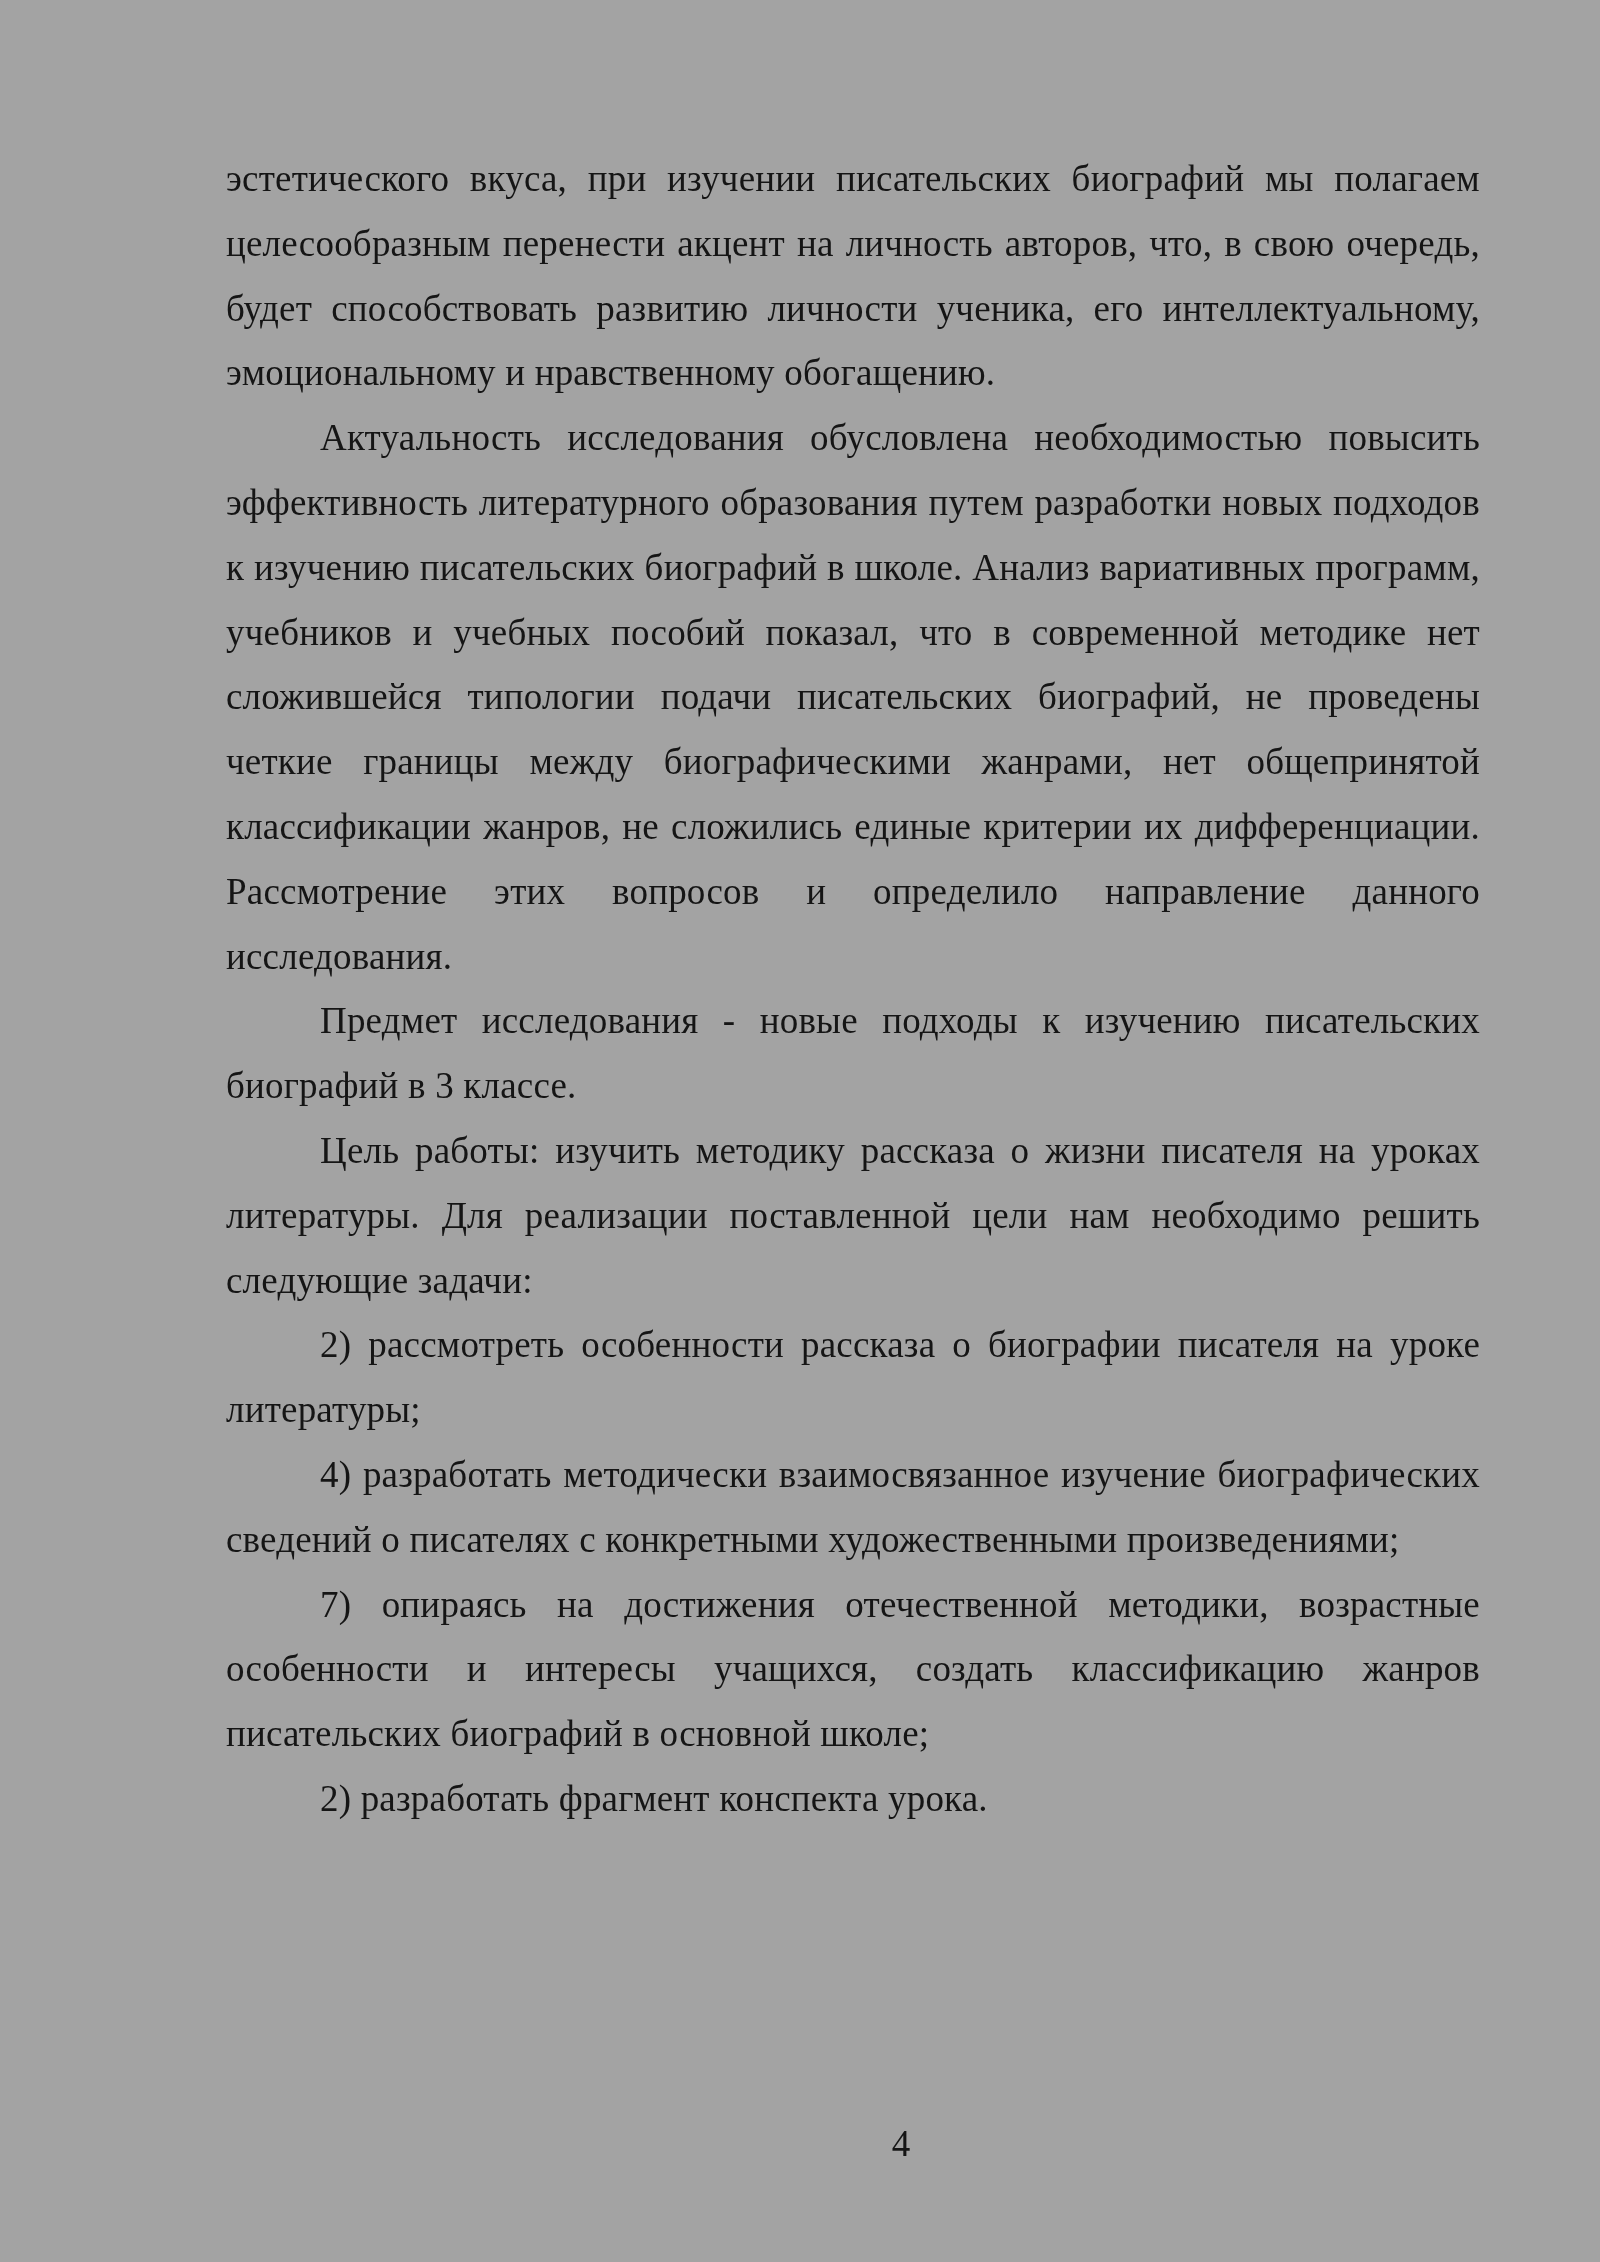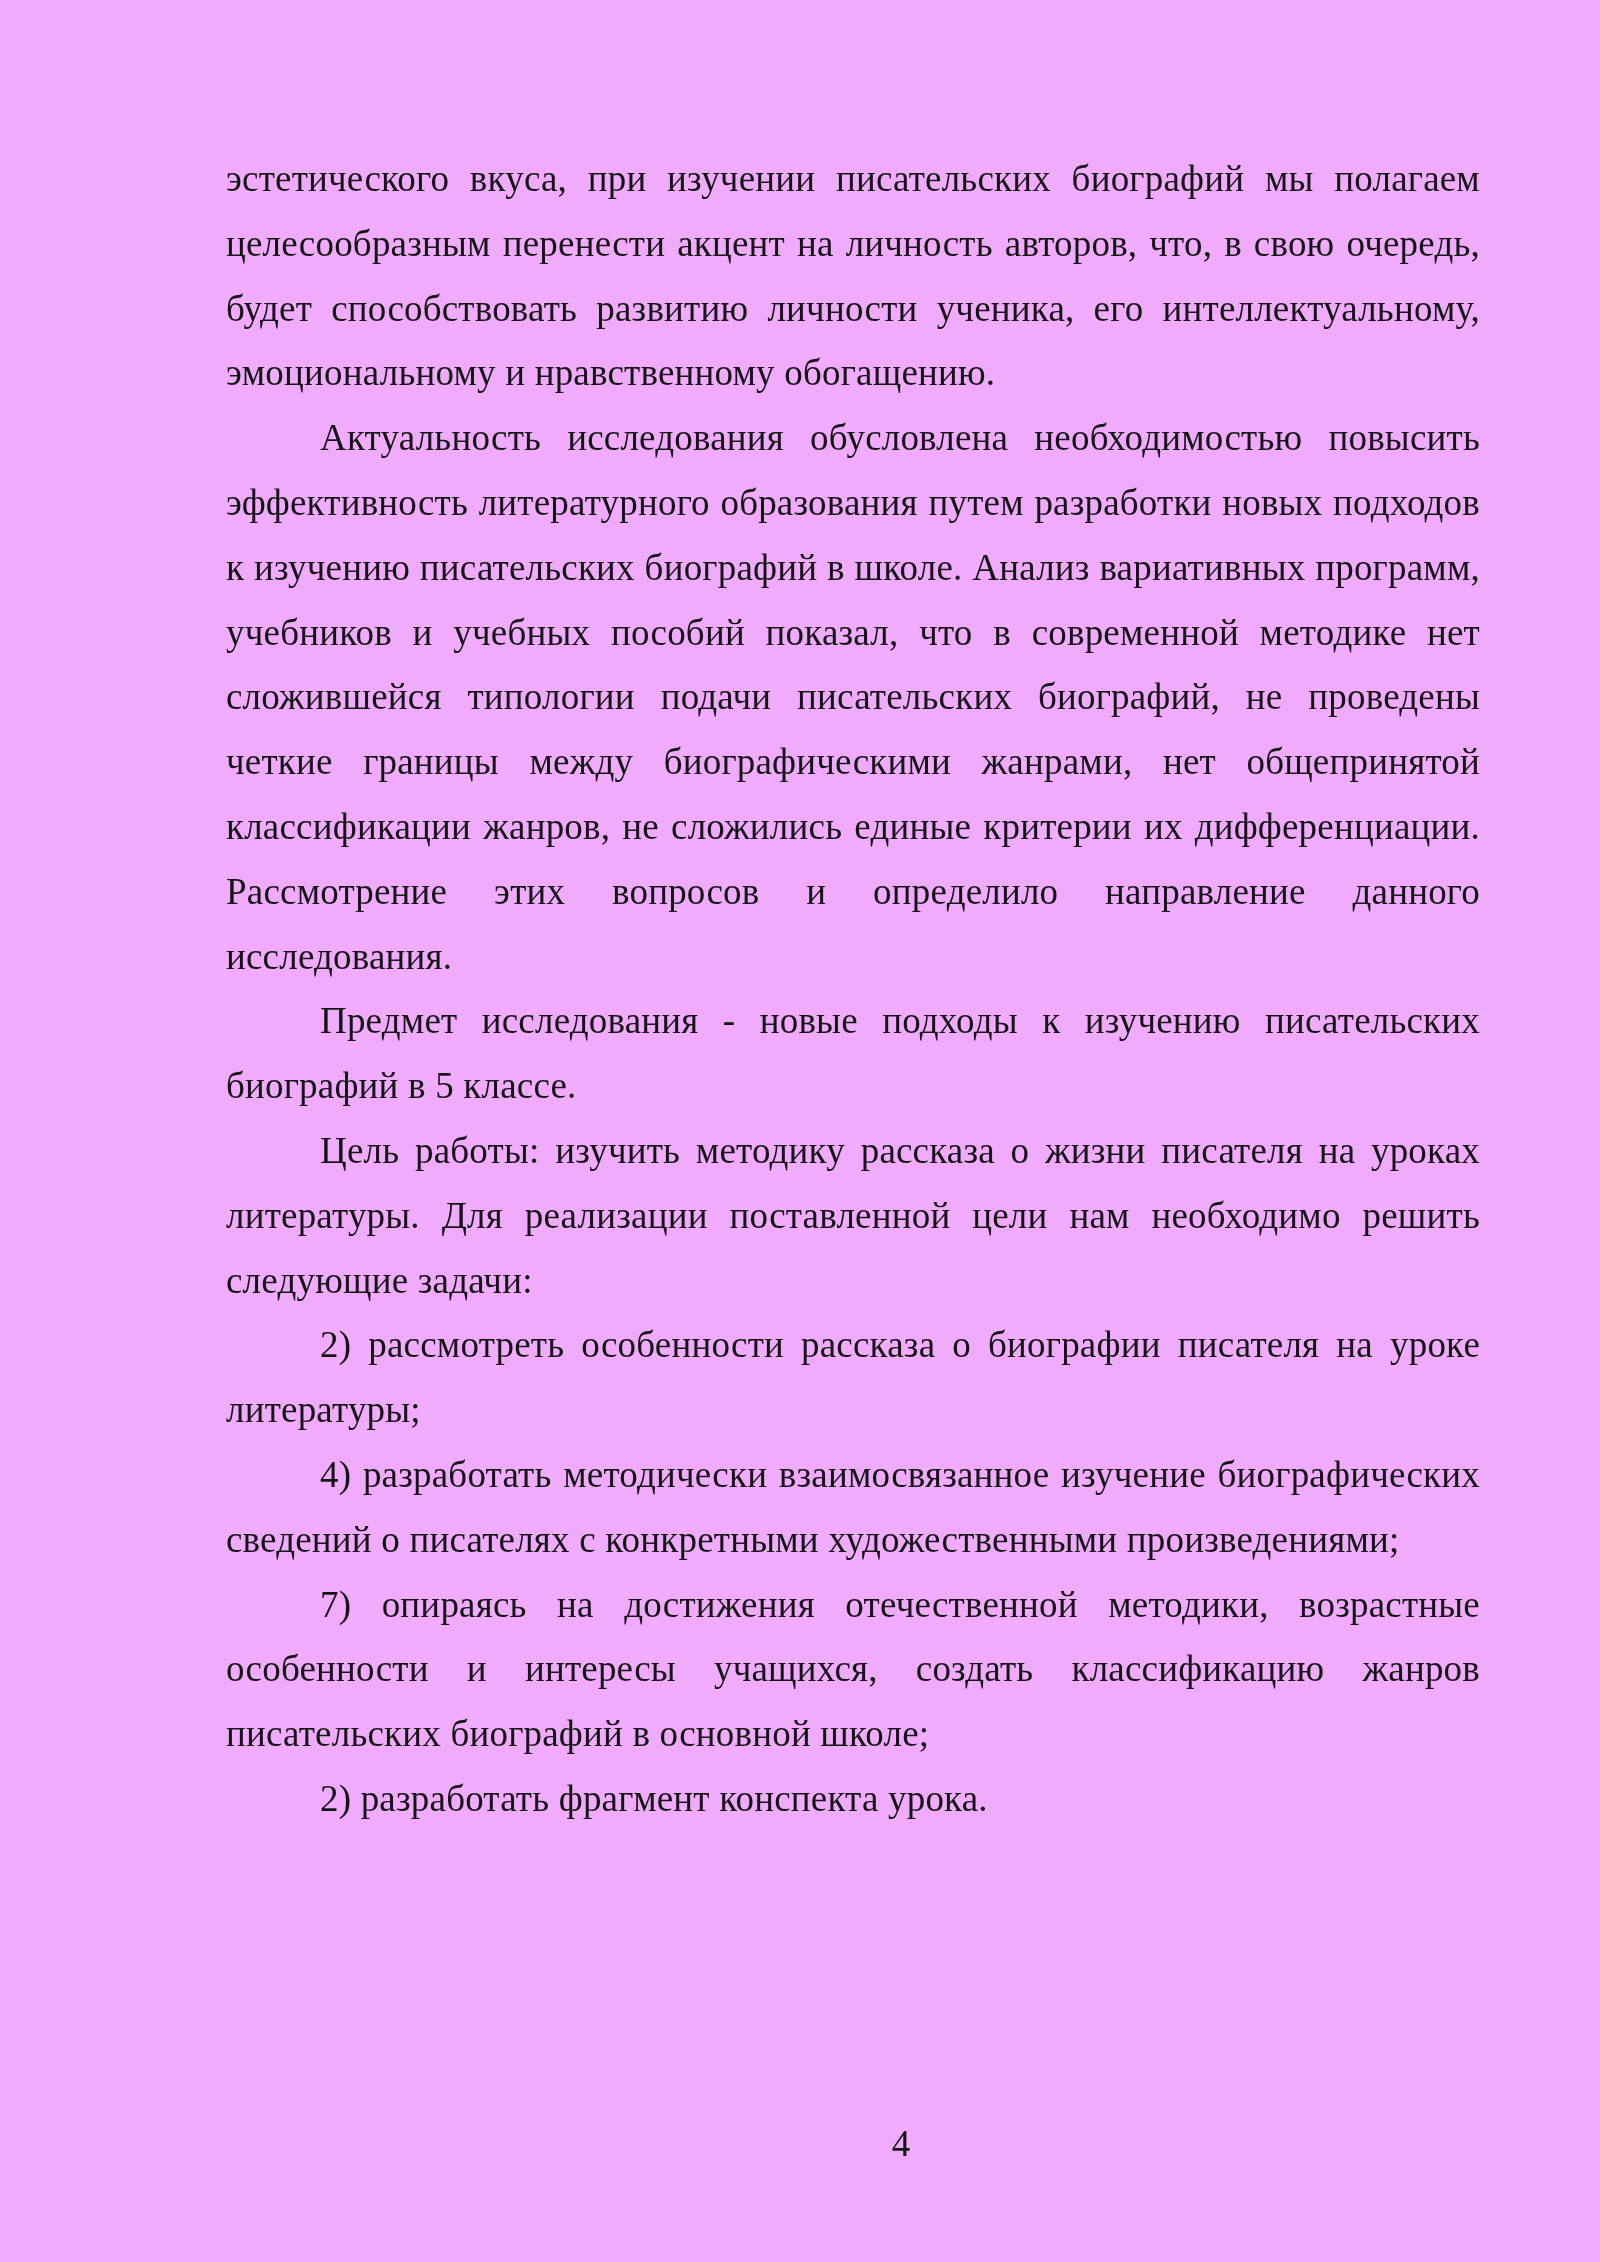--- a/index.html
+++ b/index.html
@@ -4,21 +4,21 @@
 <style>
   html, body {
     margin: 0;
     padding: 0;
     background: #ffffff;
   }
   .page {
     position: relative;
     width: 1600px;
     height: 2262px;
-    background: #f0abfc;
+    background: #a3a3a3;
     overflow: hidden;
     font-family: "Liberation Serif", "DejaVu Serif", serif;
     color: #151515;
   }
   .text-block {
     position: absolute;
     left: 226px;
     top: 147px;
     width: 1254px;
     font-size: 37px;
@@ -44,21 +44,21 @@
     line-height: 64.8px;
   }
 </style>
 </head>
 <body>
 
 <div class="page">
   <div class="text-block">
     <p class="no-indent">эстетического вкуса, при изучении писательских биографий мы полагаем целесообразным перенести акцент на личность авторов, что, в свою очередь, будет способствовать развитию личности ученика, его интеллектуальному, эмоциональному и нравственному обогащению.</p>
     <p>Актуальность исследования обусловлена необходимостью повысить эффективность литературного образования путем разработки новых подходов к изучению писательских биографий в школе. Анализ вариативных программ, учебников и учебных пособий показал, что в современной методике нет сложившейся типологии подачи писательских биографий, не проведены четкие границы между биографическими жанрами, нет общепринятой классификации жанров, не сложились единые критерии их дифференциации. Рассмотрение этих вопросов и определило направление данного исследования.</p>
-    <p>Предмет исследования - новые подходы к изучению писательских биографий в 5 классе.</p>
+    <p>Предмет исследования - новые подходы к изучению писательских биографий в 3 классе.</p>
     <p>Цель работы: изучить методику рассказа о жизни писателя на уроках литературы. Для реализации поставленной цели нам необходимо решить следующие задачи:</p>
     <p>2) рассмотреть особенности рассказа о биографии писателя на уроке литературы;</p>
     <p>4) разработать методически взаимосвязанное изучение биографических сведений о писателях с конкретными художественными произведениями;</p>
     <p>7) опираясь на достижения отечественной методики, возрастные особенности и интересы учащихся, создать классификацию жанров писательских биографий в основной школе;</p>
     <p>2) разработать фрагмент конспекта урока.</p>
   </div>
   <div class="page-number">4</div>
 </div>
 
 </body></html>

